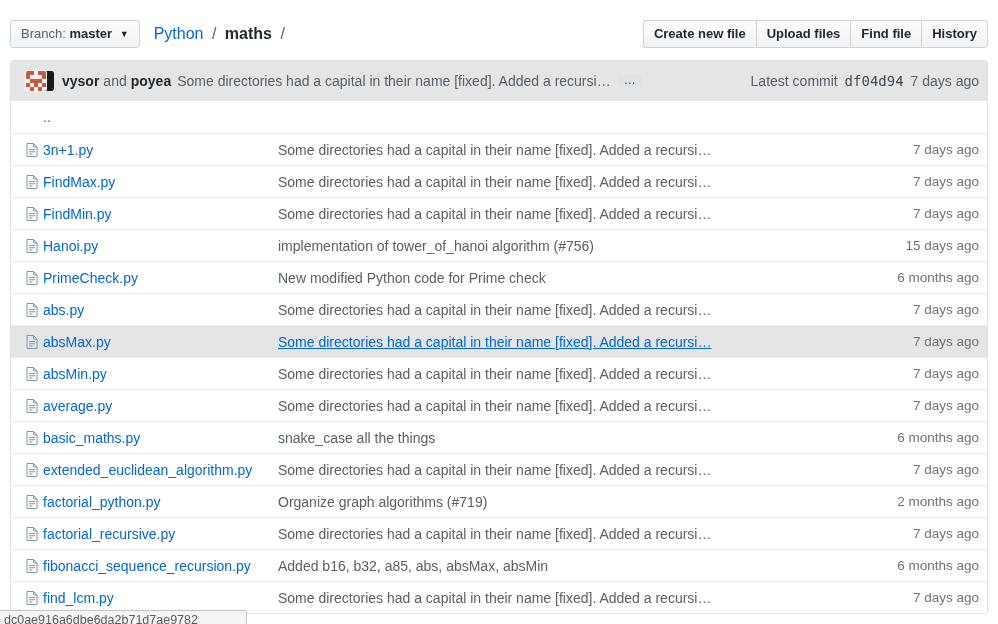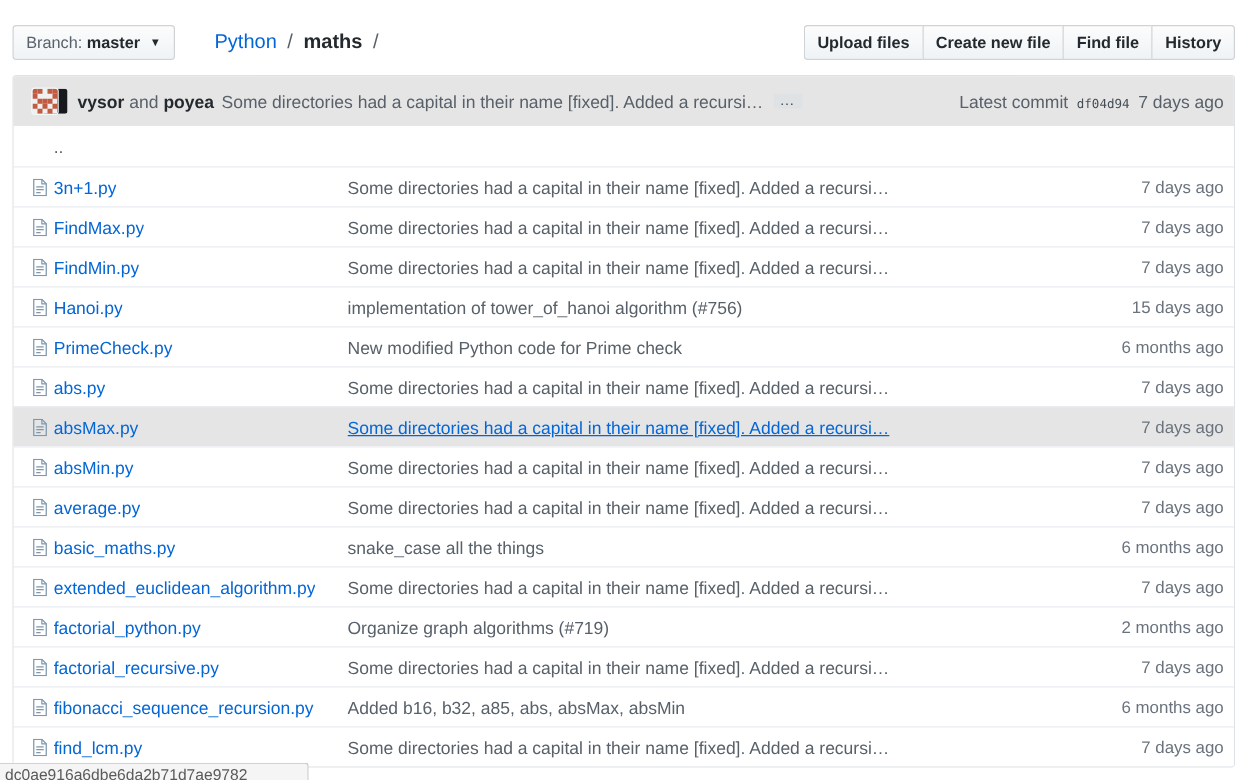--- a/index.html
+++ b/index.html
@@ -13,21 +13,21 @@
   .btn {
     font-size:13px; font-weight:600; color:#24292e; cursor:pointer;
     background:linear-gradient(#fcfcfc,#eff3f6);
     border:1px solid #d0d3d6; padding:5px 10px; border-radius:3px;
     white-space:nowrap; line-height:16px;
   }
   .branch-btn .branch-label { font-weight:400; color:#586069; }
   .branch-btn .branch-name { font-weight:700; }
   .caret { display:inline-block; margin-left:4px; font-size:9px; color:#24292e;
     vertical-align:middle; }
-  .breadcrumb { font-size:16px; margin-left:32px; }
+  .breadcrumb { font-size:16px; margin-left:14px; }
   .breadcrumb a { color:#0366d6; text-decoration:none; }
   .breadcrumb .sep { color:#586069; margin:0 4px; }
   .breadcrumb .current { font-weight:600; color:#24292e; }
   .actions { margin-left:auto; display:flex; }
   .actions .btn { border-radius:0; border-right-width:0; }
   .actions .btn:first-child { border-radius:3px 0 0 3px; }
   .actions .btn:last-child { border-radius:0 3px 3px 0; border-right-width:1px; }
 
   
   .file-box { border:1px solid #dfe2e5; border-radius:3px; }
@@ -45,21 +45,21 @@
   .tease-and { margin:0 4px; color:#586069; }
   .tease-msg { color:#586069; text-decoration:none; margin-left:6px; cursor:pointer;
     white-space:nowrap; overflow:hidden; }
   .expander {
     display:inline-flex; align-items:center; justify-content:center;
     margin-left:8px; background:#dfe2e5; border:0; border-radius:1px;
     height:12px; padding:0 5px; font-size:12px; line-height:5px; color:#444d56;
     letter-spacing:1px; cursor:pointer; flex-shrink:0;
   }
   .tease-right { margin-left:auto; white-space:nowrap; color:#586069; font-size:14px; }
-  .sha { font-family:"DejaVu Sans Mono", monospace; font-size:10px; color:#444d56;
+  .sha { font-family:"DejaVu Sans Mono", monospace; font-size:14px; color:#444d56;
     cursor:pointer; margin:0 3px; }
 
   
   .row { display:flex; align-items:center; height:32px; font-size:14px;
     padding:0 8px 0 15px; border-top:1px solid #eaecef; background:#fff; }
   .row.parent { border-top:0; }
   .row.hovered { background:#e5e5e5; }
   .cell-name { width:252px; flex-shrink:0; display:flex; align-items:center; }
   .file-icon { width:12px; height:14px; margin-right:5px; flex-shrink:0; }
   .name-link { color:#0366d6; text-decoration:none; cursor:pointer;
@@ -91,22 +91,22 @@
     </button>
 
     <div class="breadcrumb">
       <a>Python</a>
       <span class="sep">/</span>
       <span class="current">maths</span>
       <span class="sep">/</span>
     </div>
 
     <div class="actions">
+      <button class="btn">Create new file</button>
       <button class="btn">Upload files</button>
-      <button class="btn">Create new file</button>
       <button class="btn">Find file</button>
       <button class="btn">History</button>
     </div>
   </div>
 
   <div class="file-box">
 
     <div class="commit-tease">
       <span class="avatar-stack">
         <svg class="avatar front" viewBox="0 0 20 20" xmlns="http://www.w3.org/2000/svg">

